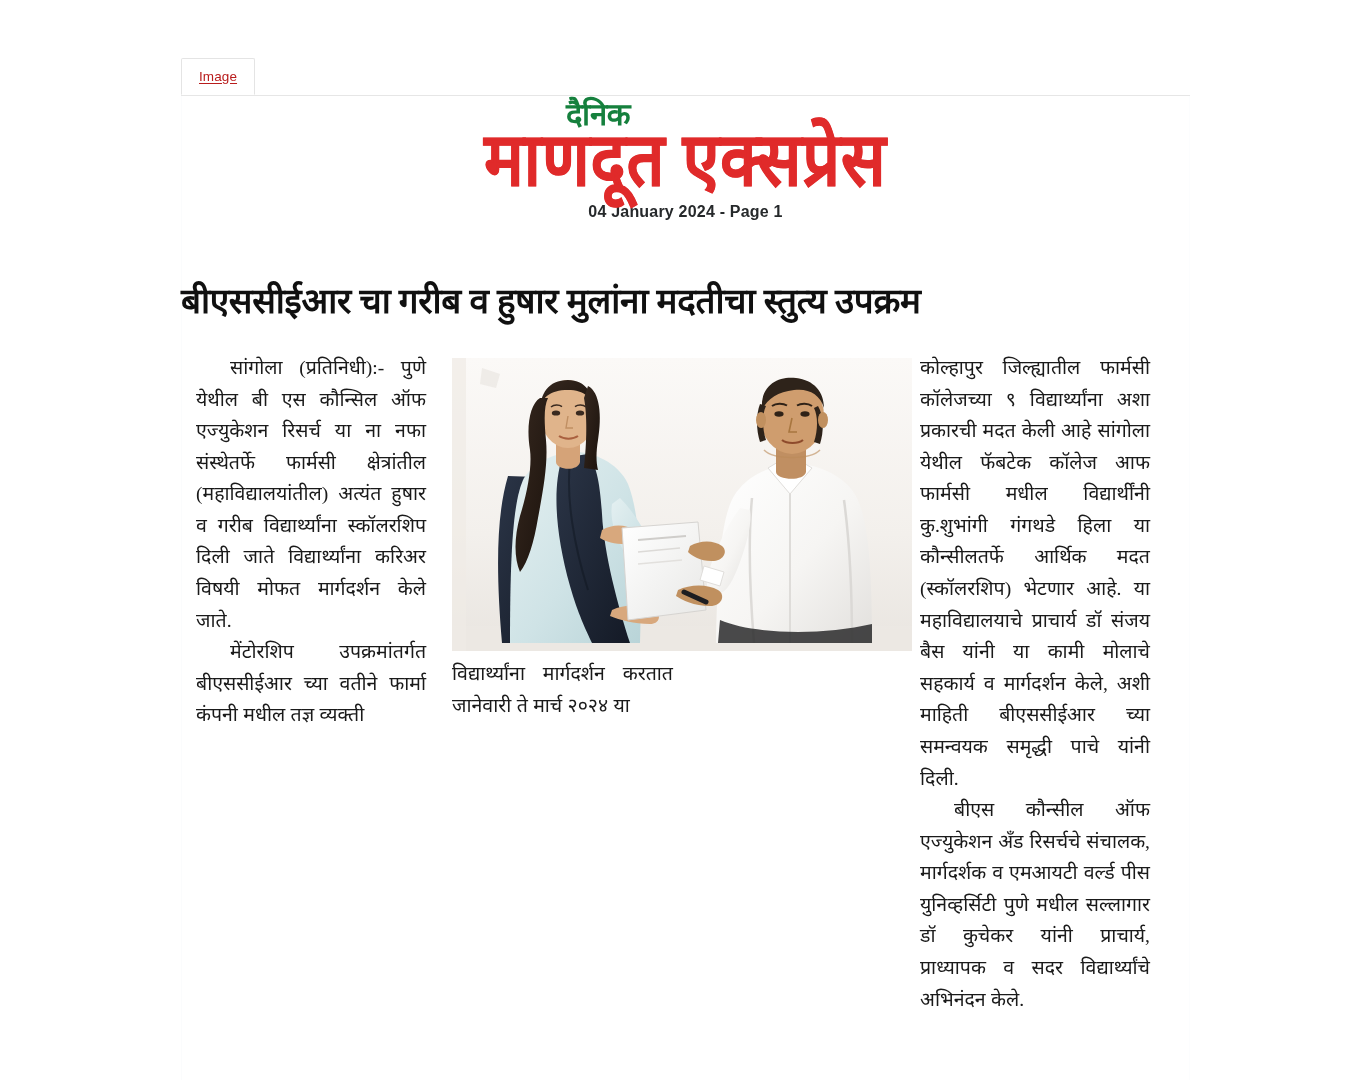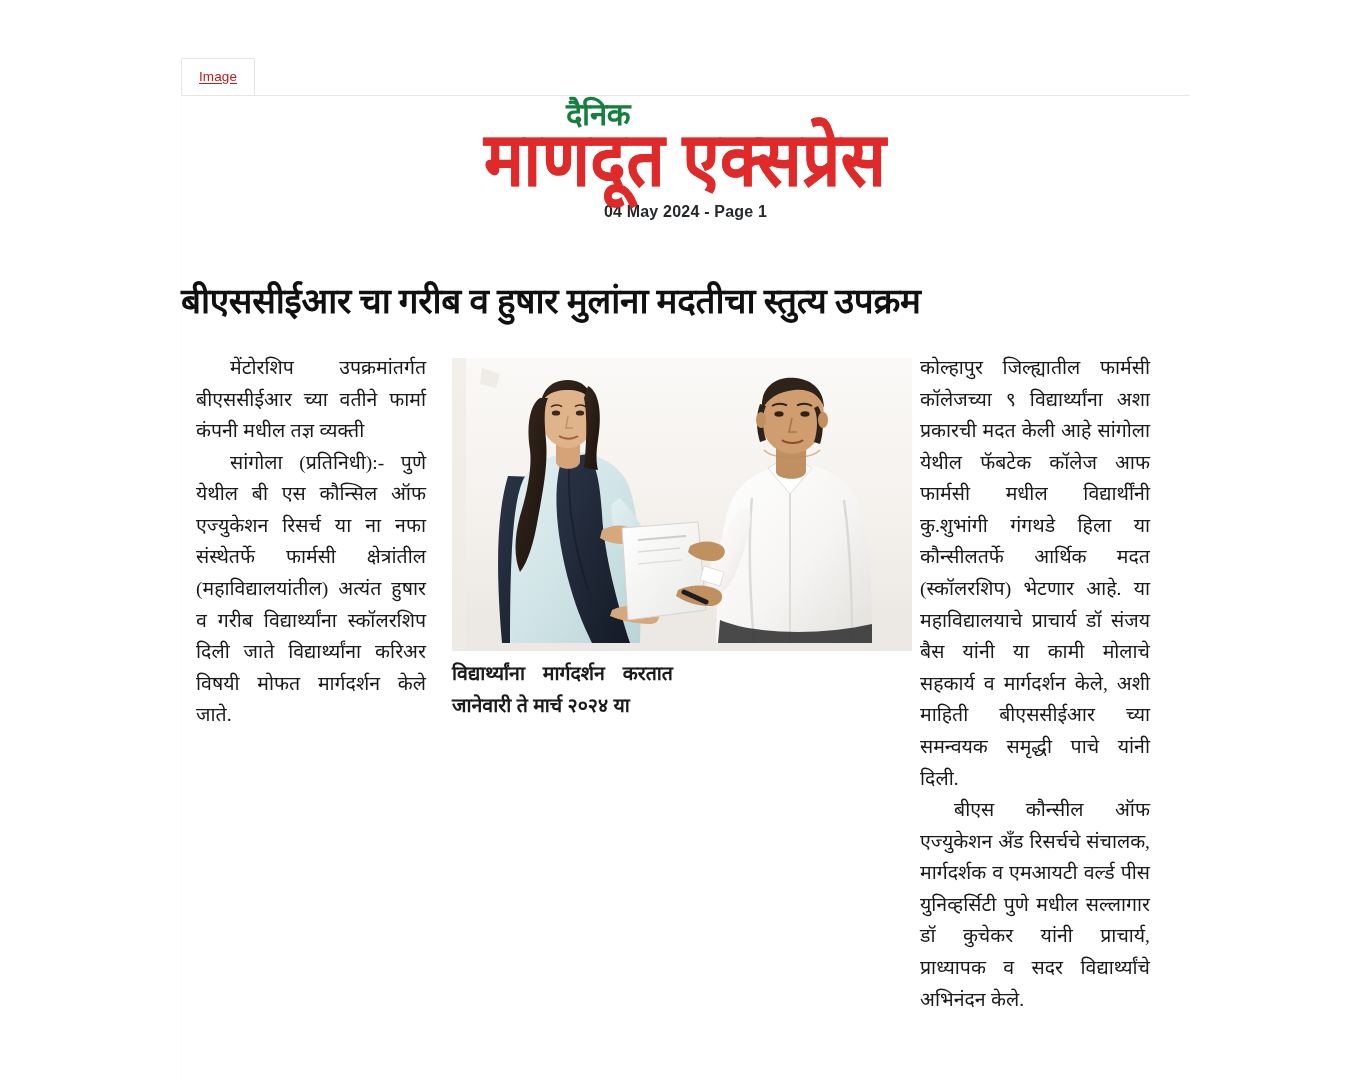--- a/index.html
+++ b/index.html
@@ -178,21 +178,20 @@
   .photo svg { display: block; }
 
   
   .caption-wrap {
     position: absolute;
     left: 256px;
     top: 306px;
     width: 470px;
     display: flex;
     gap: 40px;
-    font-weight: bold;
   }
   .caption-col {
     width: 221px;
   }
   .caption-col .para { font-size: 19.5px; line-height: 1.62; }
   .caption-col.right { width: 221px; }
 </style>
 </head>
 <body>
 
@@ -204,30 +203,30 @@
       <span class="tab-label">Image</span>
     </div>
   </div>
 
   <div class="page-edge-left"></div>
   <div class="page-edge-right"></div>
 
   <div class="masthead">
     <div class="masthead-kicker">दैनिक</div>
     <div class="masthead-title">माणदूत एक्सप्रेस</div>
-    <div class="masthead-date">04 May 2024 - Page 1</div>
+    <div class="masthead-date">04 January 2024 - Page 1</div>
   </div>
 
   <div class="headline">बीएससीईआर चा गरीब व हुषार मुलांना मदतीचा स्तुत्य उपक्रम</div>
 
   <div class="article">
 
     <div class="col col-left">
+      <p class="para indent">सांगोला (प्रतिनिधी):- पुणे येथील बी एस कौन्सिल ऑफ एज्युकेशन रिसर्च या ना नफा संस्थेतर्फे फार्मसी क्षेत्रांतील (महाविद्यालयांतील) अत्यंत हुषार व गरीब विद्यार्थ्यांना स्कॉलरशिप दिली जाते विद्यार्थ्यांना करिअर विषयी मोफत मार्गदर्शन केले जाते.</p>
       <p class="para indent">मेंटोरशिप उपक्रमांतर्गत बीएससीईआर च्या वतीने फार्मा कंपनी मधील तज्ञ व्यक्ती</p>
-      <p class="para indent">सांगोला (प्रतिनिधी):- पुणे येथील बी एस कौन्सिल ऑफ एज्युकेशन रिसर्च या ना नफा संस्थेतर्फे फार्मसी क्षेत्रांतील (महाविद्यालयांतील) अत्यंत हुषार व गरीब विद्यार्थ्यांना स्कॉलरशिप दिली जाते विद्यार्थ्यांना करिअर विषयी मोफत मार्गदर्शन केले जाते.</p>
     </div>
 
     <div class="photo">
       <svg width="460" height="293" viewBox="0 0 460 293" xmlns="http://www.w3.org/2000/svg">
         <defs>
           <linearGradient id="wall" x1="0" y1="0" x2="0" y2="1">
             <stop offset="0%" stop-color="#fbf9f7"></stop>
             <stop offset="60%" stop-color="#f3f0ec"></stop>
             <stop offset="100%" stop-color="#e9e5e0"></stop>
           </linearGradient>

